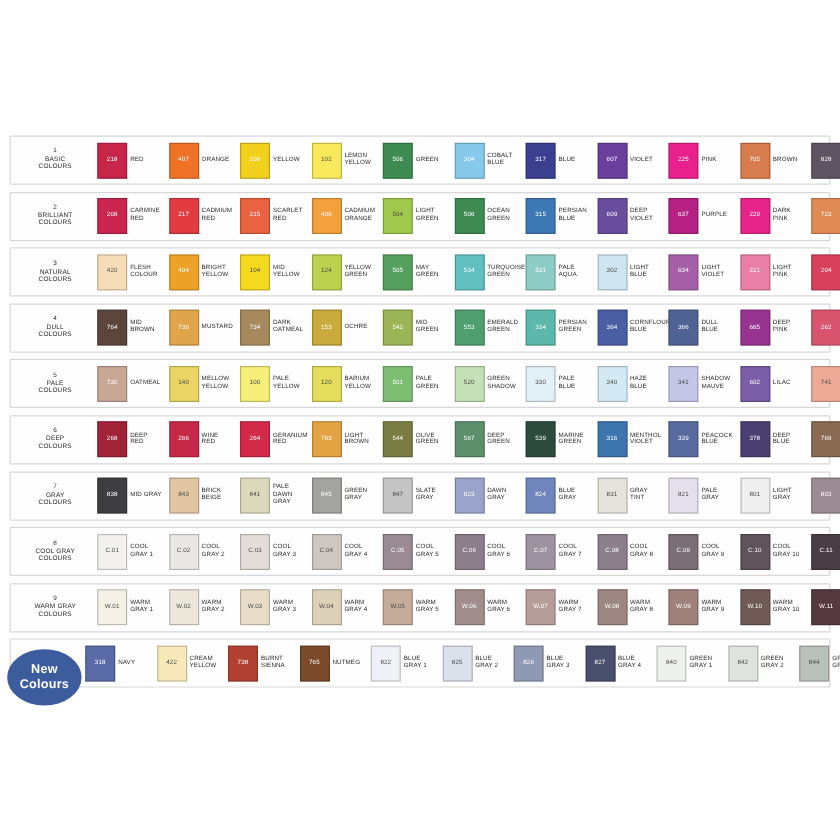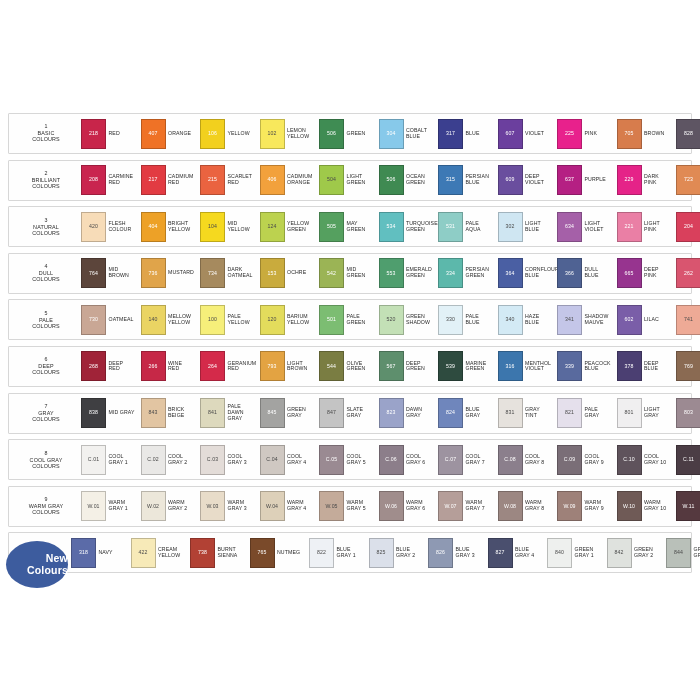--- a/index.html
+++ b/index.html
@@ -101,21 +101,21 @@
     position:absolute;
     left:6px;
     top:541px;
     width:62px;
     height:47px;
     border-radius:50%;
     background:#3d5c9e;
     color:#ffffff;
     display:flex;
     flex-direction:column;
-    align-items:flex-end;
+    align-items:center;
     justify-content:center;
     text-align:center;
     font-weight:bold;
     font-size:10.5px;
     line-height:1.12;
     letter-spacing:.2px;
     z-index:5;
     box-shadow:0 0 0 0 rgba(0,0,0,0);
   }
   .new-row{

